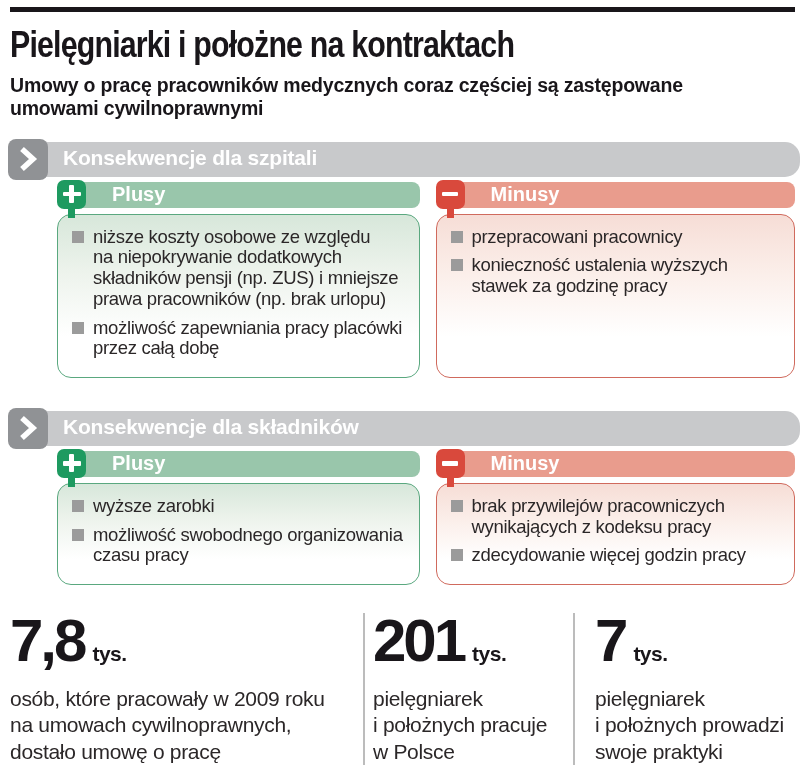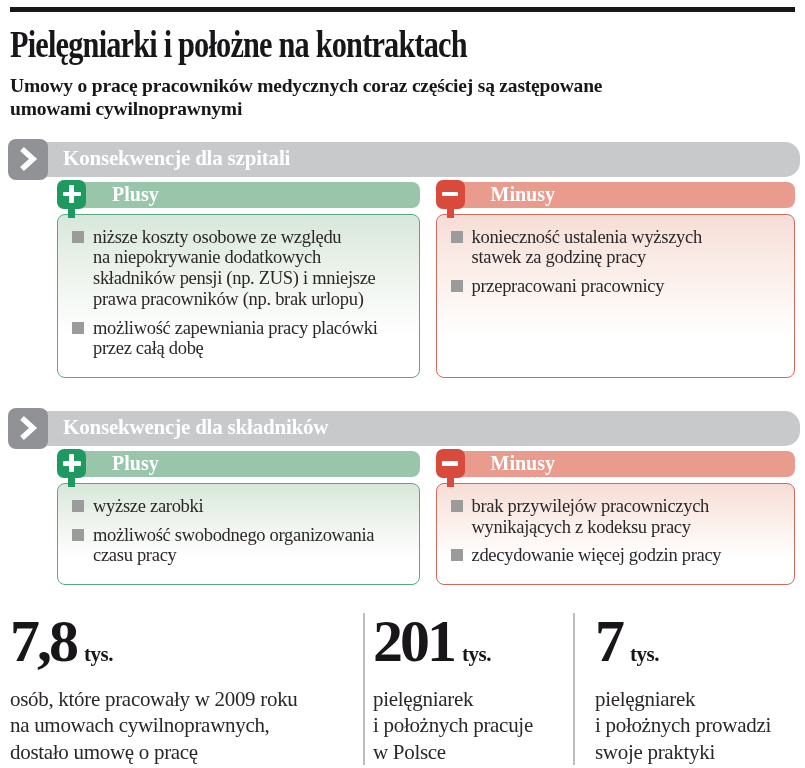--- a/index.html
+++ b/index.html
@@ -1,21 +1,21 @@
 <!DOCTYPE html>
 <html lang="pl"><head>
 <meta charset="utf-8">
 <style>
   * { margin: 0; padding: 0; box-sizing: border-box; }
   html, body { width: 805px; height: 768px; background: #ffffff; overflow: hidden; }
   body {
     font-family: "Liberation Sans", sans-serif;
     color: #231f20;
   }
-  .page { width: 805px; padding: 0 10px; font-family: Liberation Serif, serif; }
+  .page { width: 805px; padding: 0 10px; }
 
   .toprule { margin-top: 7px; height: 5px; background: #19161a; }
 
   .title {
     margin-top: 14px;
     font-size: 37px;
     font-weight: bold;
     letter-spacing: -1px;
     white-space: nowrap;
     transform: scaleX(0.82);
@@ -99,21 +99,21 @@
   .minus .badge::before { left: 6.5px; width: 16px; }
   .plus .badge::after {
     content: ""; position: absolute;
     left: 12.25px; top: 5.5px; width: 4.5px; height: 18px;
     background: #ffffff; border-radius: 1px;
   }
 
   .content-box {
     flex: 1;
     margin-top: 6px;
-    border-radius: 8px;
+    border-radius: 14px;
     padding: 12px 6px 10px 14px;
   }
   .plus .content-box {
     border: 1.5px solid #5aa87f;
     background: linear-gradient(180deg, #d7e7da 0%, #edf3ec 35%, #ffffff 75%);
   }
   .minus .content-box {
     border: 1.5px solid #d06a5d;
     background: linear-gradient(180deg, #f6ddd6 0%, #fbeee9 35%, #ffffff 75%);
   }
@@ -201,26 +201,26 @@
       <div class="col minus">
         <div class="label-bar">
           <div class="badge">
               <div class="stem"></div>
             </div>
           <span>Minusy</span>
         </div>
         <div class="content-box">
           <div class="bullet-item">
             <span class="bullet-sq"></span>
+            <span class="bullet-text">przepracowani pracownicy</span>
+          </div>
+          <div class="bullet-item">
+            <span class="bullet-sq"></span>
             <span class="bullet-text">konieczność ustalenia wyższych
 stawek za godzinę pracy</span>
-          </div>
-          <div class="bullet-item">
-            <span class="bullet-sq"></span>
-            <span class="bullet-text">przepracowani pracownicy</span>
           </div>
         </div>
       </div>
     </div>
   </section>
 
   <section class="section">
     <div class="section-header">
       <div class="chevron-box">
         <svg class="chevron-svg" width="22" height="26" viewBox="0 0 22 26">

